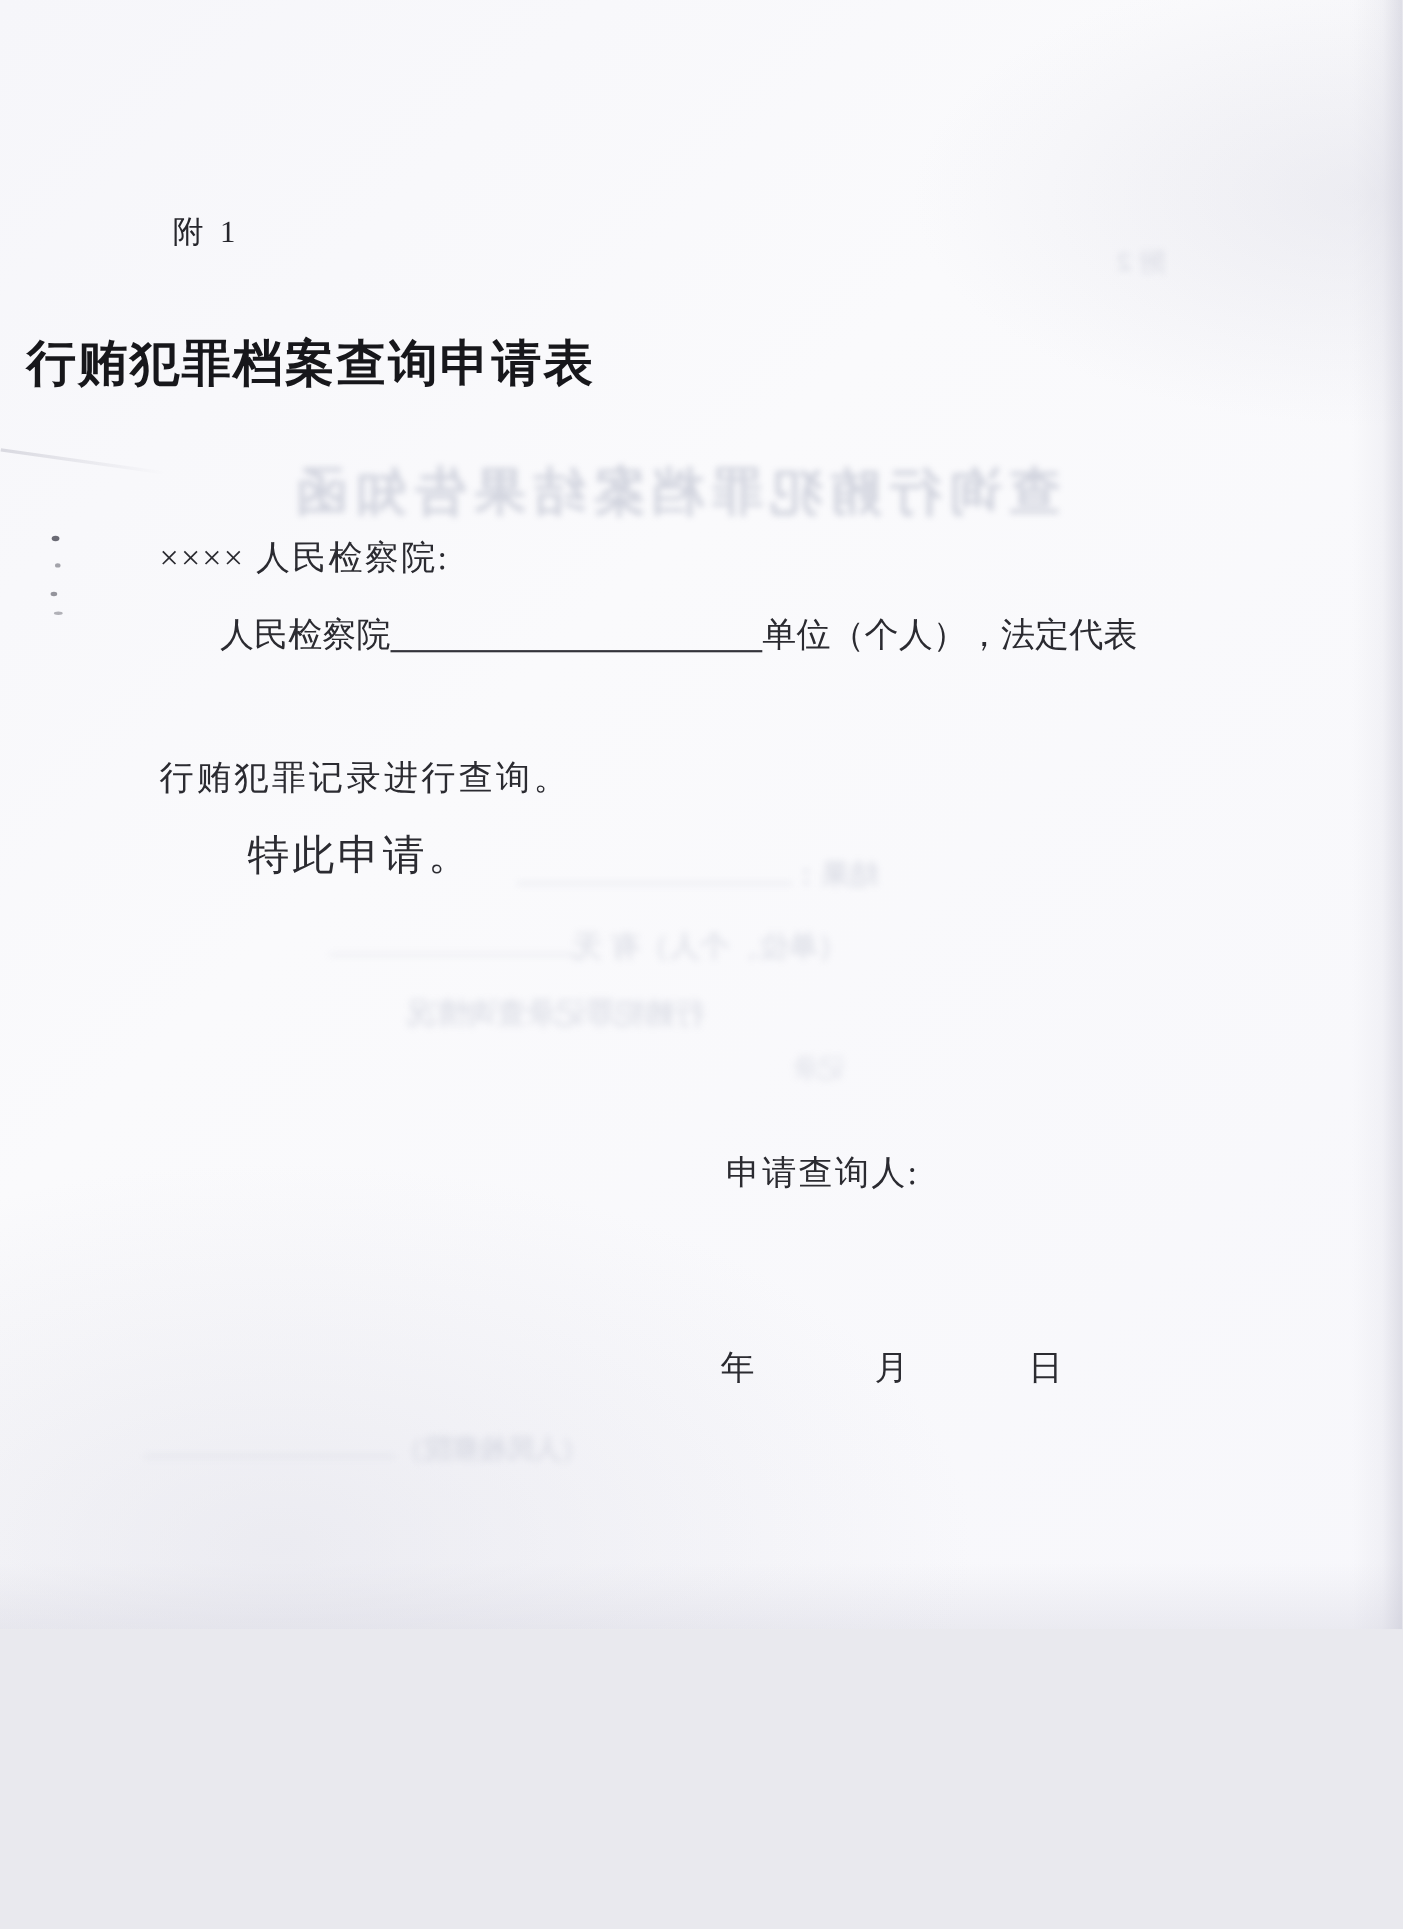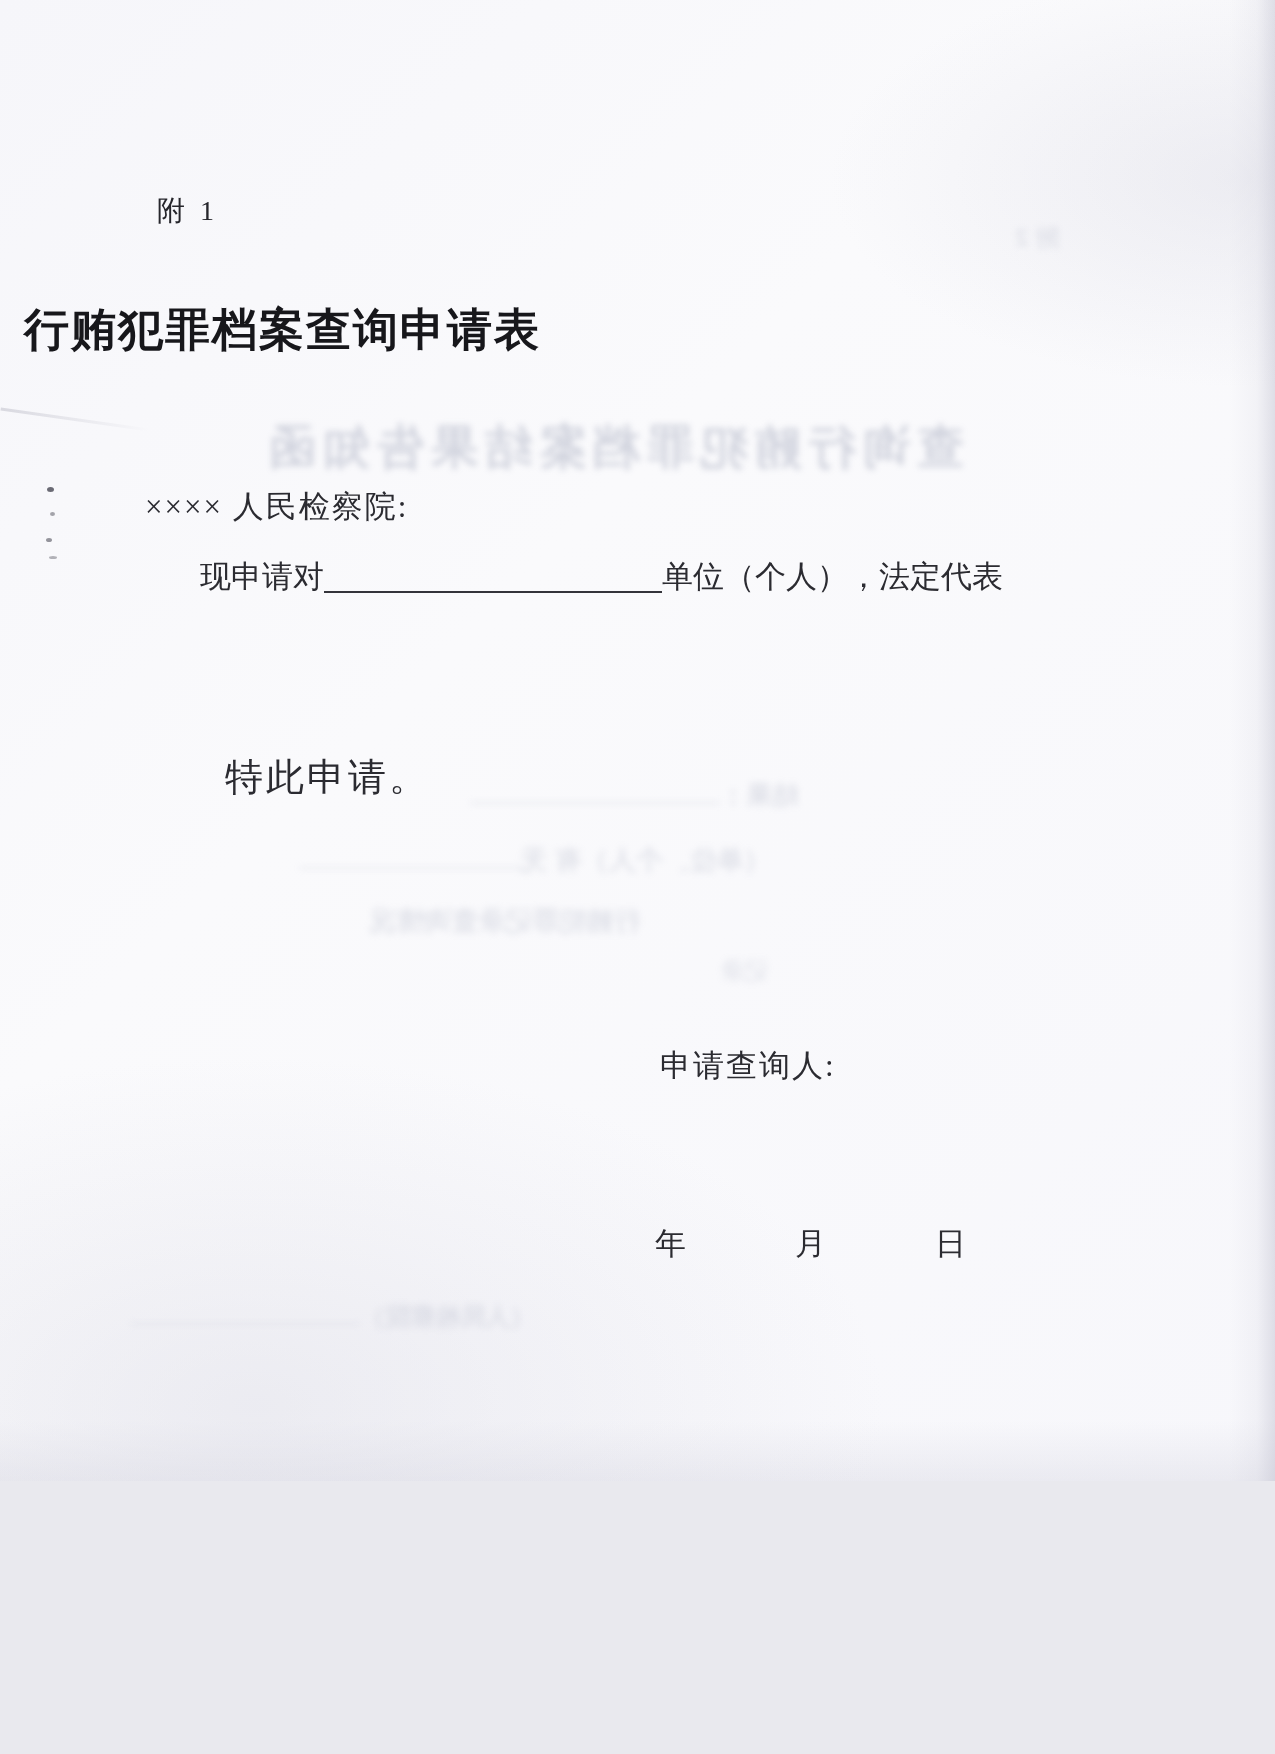--- a/index.html
+++ b/index.html
@@ -109,24 +109,25 @@
     <span>（人民检察院）</span><span class="gline"></span>
   </div>
 
   <div class="attach">附 1</div>
 
   <div class="title">行贿犯罪档案查询申请表</div>
 
   <div class="salutation">×××× 人民检察院:</div>
 
   <div class="bodyline l1">
-    <span>现申请对</span><span class="blank b1"></span><span>单位（个人），法定代表</span>
+    <span>人民检察院</span><span class="blank b1"></span><span>单位（个人），法定代表</span>
   </div>
 
 
+  <div class="bodyline l3">行贿犯罪记录进行查询。</div>
 
   <div class="closing">特此申请。</div>
 
   <div class="applicant">申请查询人:</div>
 
   <div class="dateline d-year">年</div>
   <div class="dateline d-month">月</div>
   <div class="dateline d-day">日</div>
 
   <div class="pagenum">– 5 –</div>

